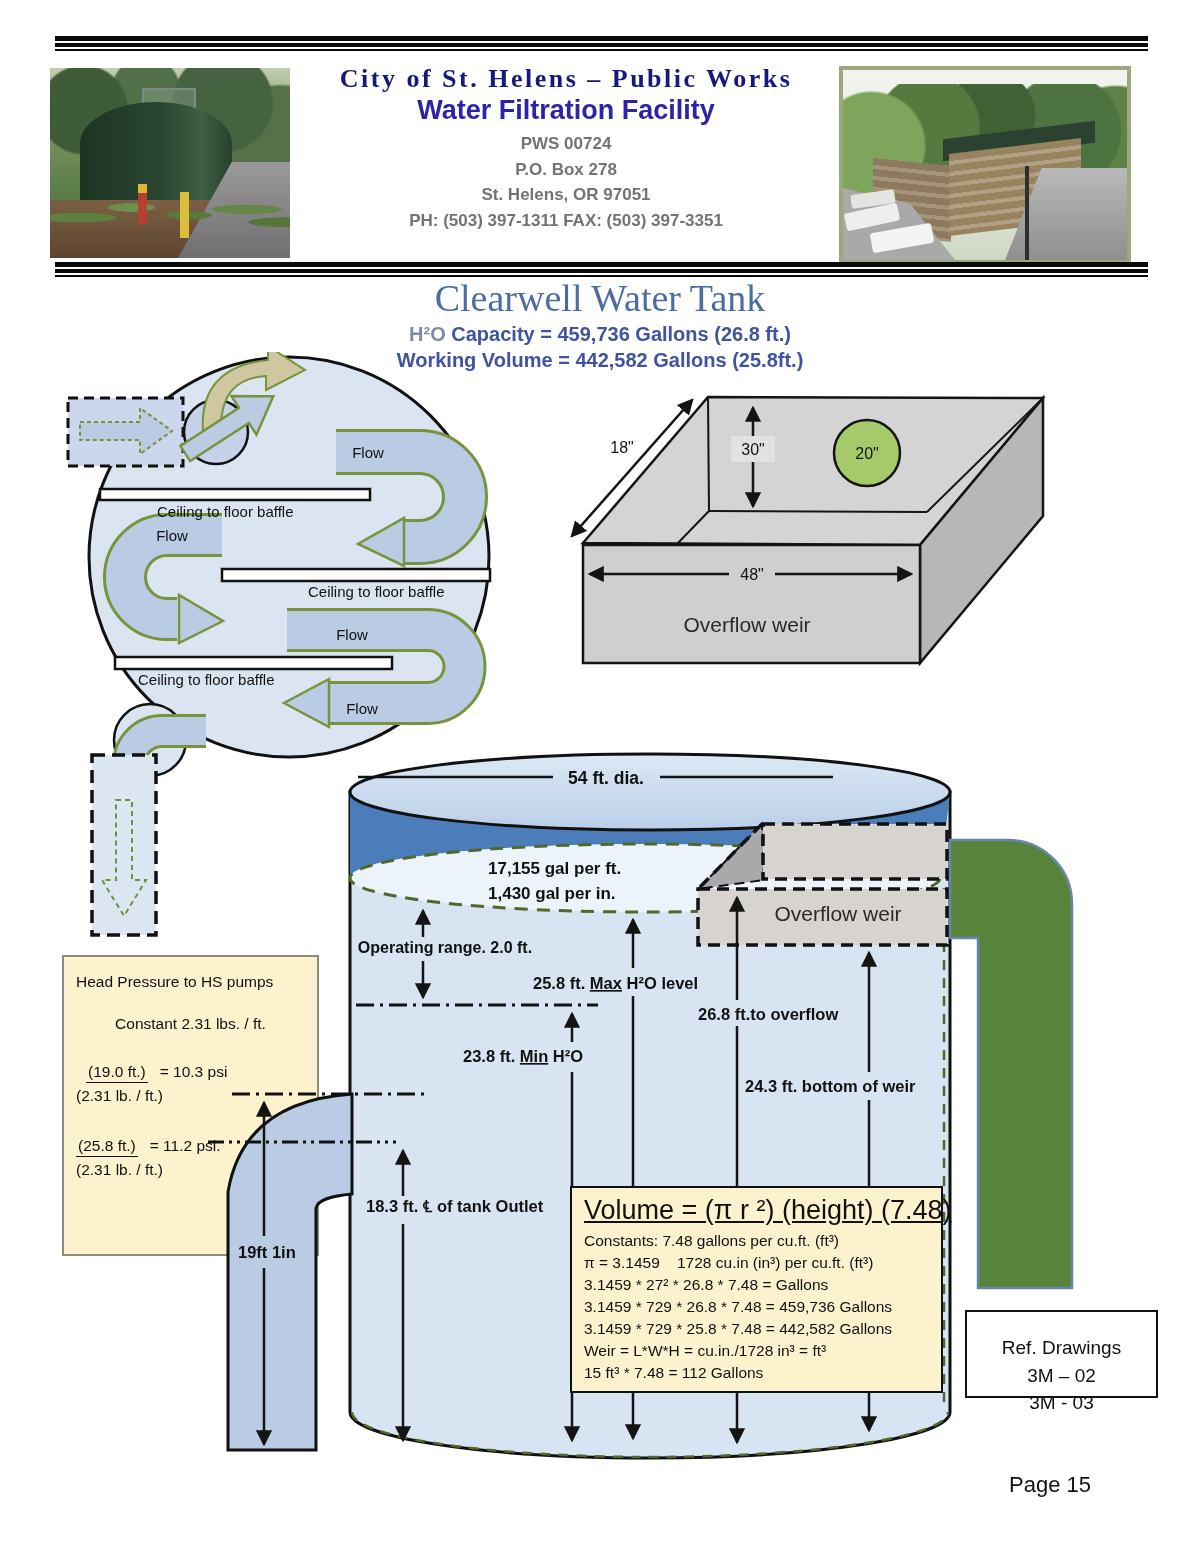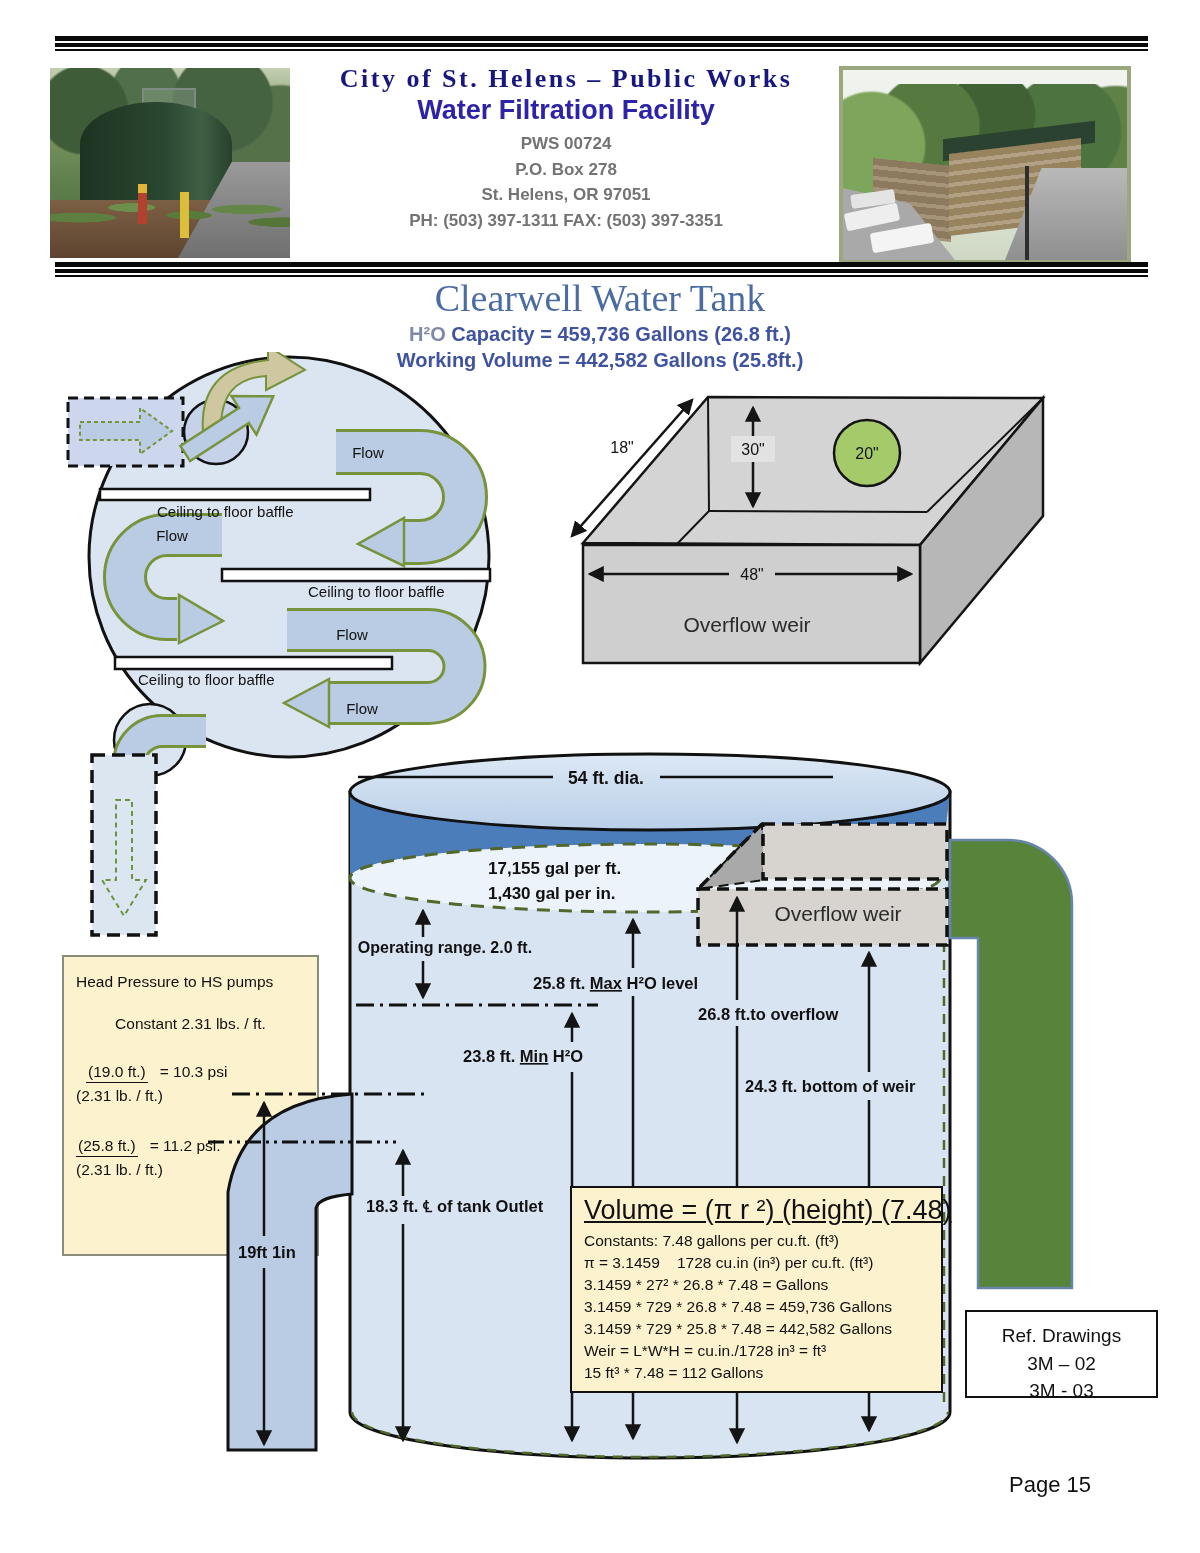--- a/index.html
+++ b/index.html
@@ -105,21 +105,21 @@
   .hp-calc .den{margin-top:4px;}
   .hp-calc.indent .num{margin-left:10px;}
 
   .vol-box{position:absolute;left:570px;top:1186px;width:373px;height:207px;z-index:4;
      background:#fcf2cd;border:2.5px solid #111;box-sizing:border-box;padding:7px 12px;}
   .vol-title{font-size:27px;margin-bottom:4px;white-space:pre;text-decoration:underline;}
   .vline{font-size:15.5px;line-height:1.42;white-space:pre;}
 
   .ref-box{position:absolute;left:965px;top:1310px;width:193px;height:88px;z-index:4;
      border:2.5px solid #111;box-sizing:border-box;background:#fff;text-align:center;
-     font-size:19px;line-height:1.45;padding-top:10px;}
+     font-size:19px;line-height:1.45;padding-top:22px;}
   .page-num{position:absolute;left:980px;top:1472px;width:140px;text-align:center;
      font-size:22px;z-index:4;}
 </style>
 </head>
 <body>
 
 <div class="page">
 
   <div class="triple-rule rule-top">
       <i></i>

